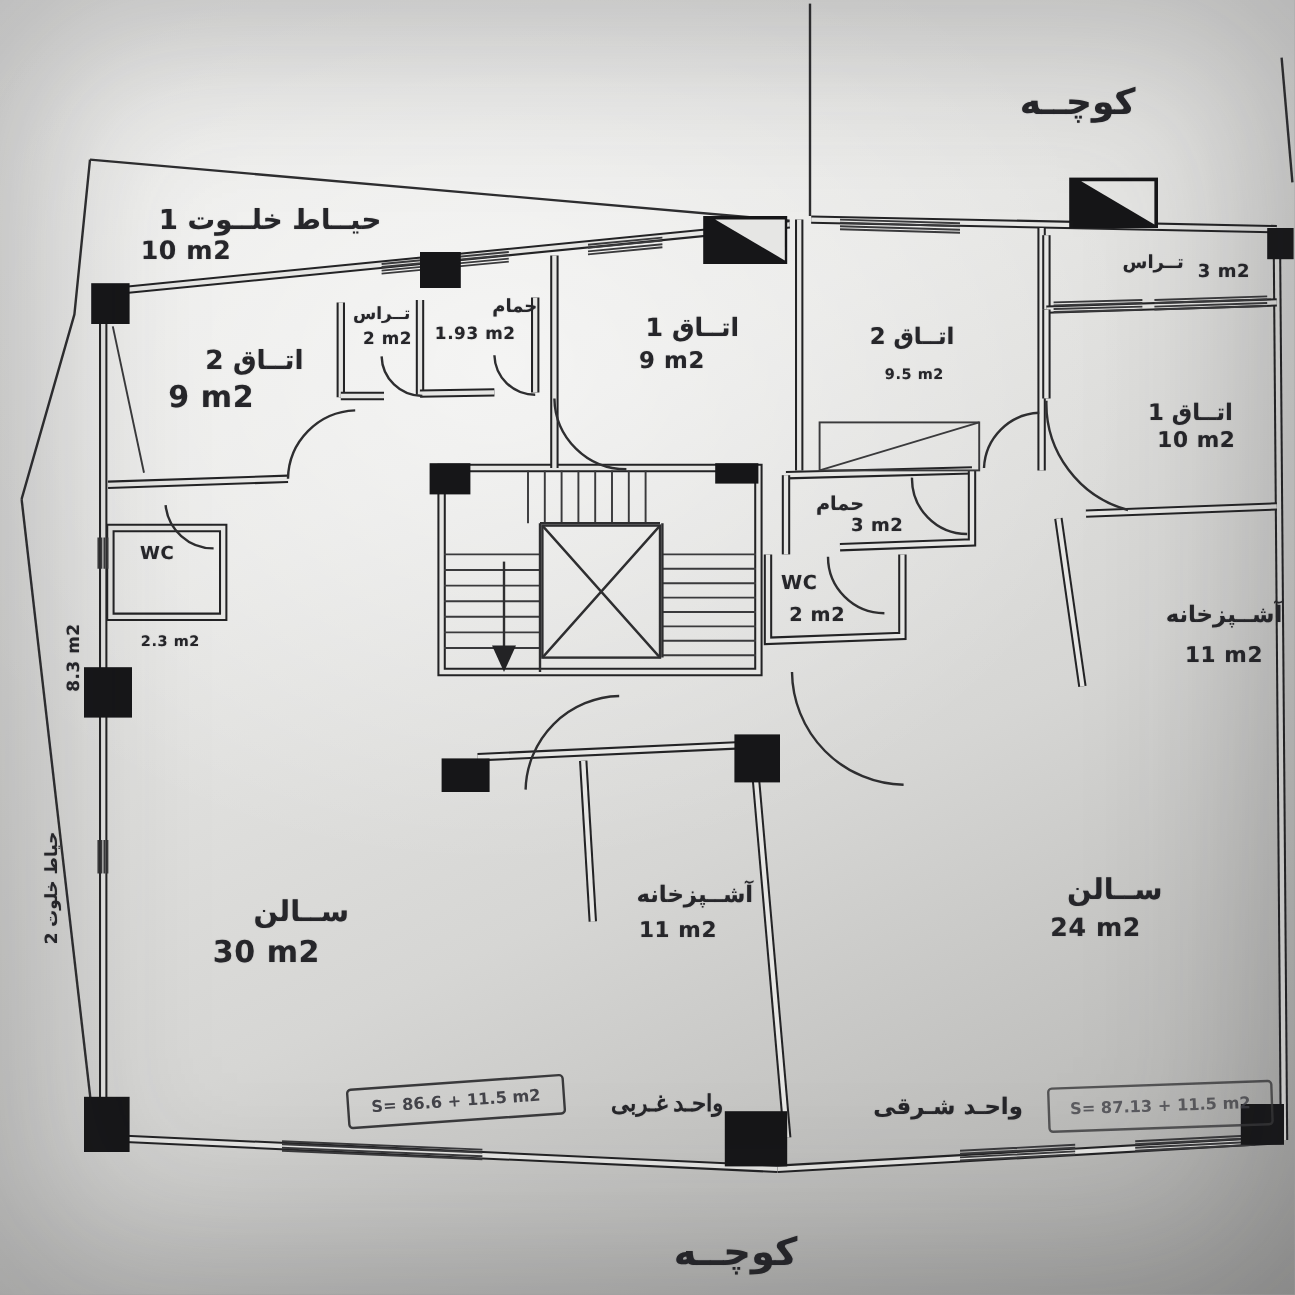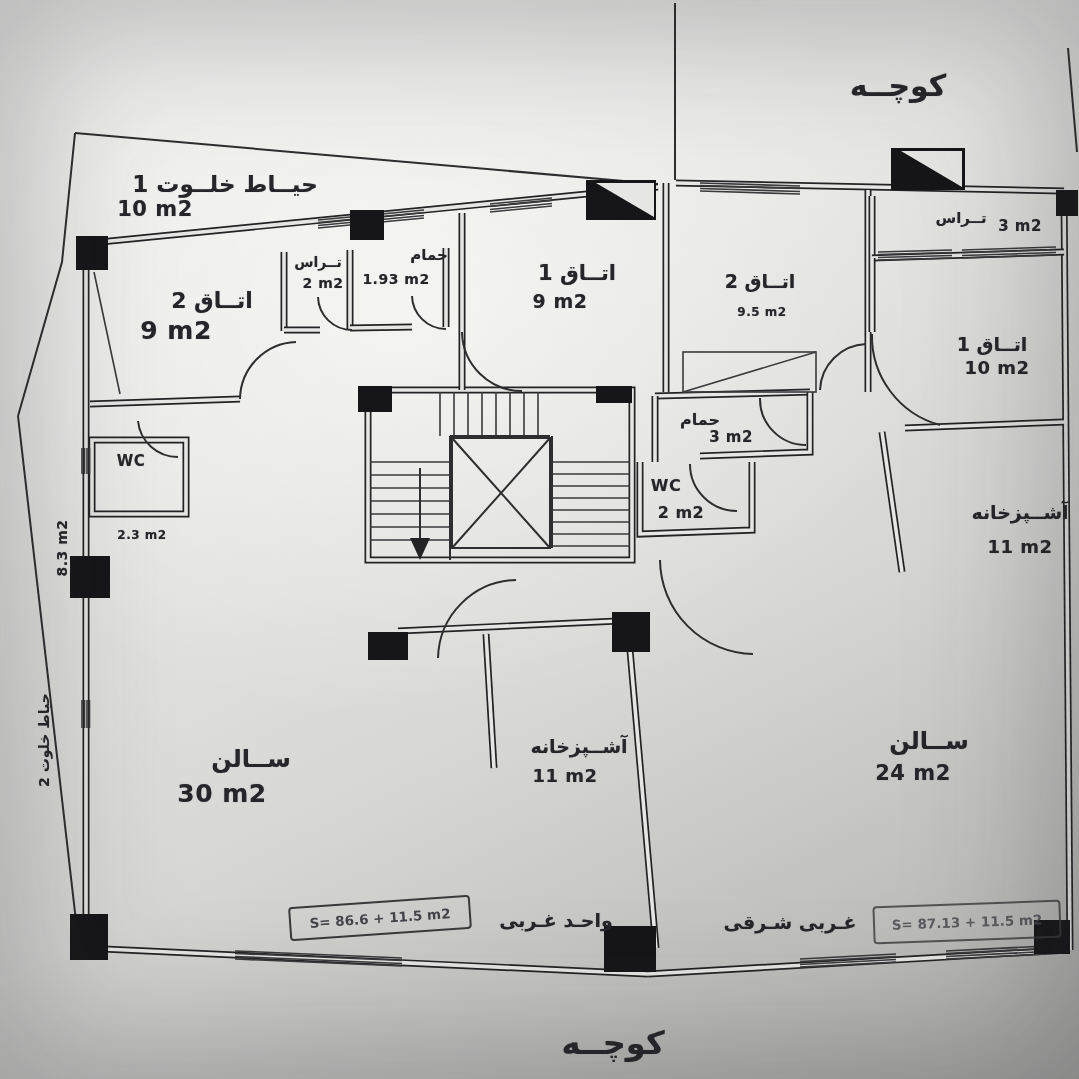--- a/index.html
+++ b/index.html
@@ -215,26 +215,26 @@
 
   <div class="lbl fa" style="left:251px;top:760px;font-size:24px;">ســالن</div>
   <div class="lbl ar" style="left:222px;top:794px;font-size:25px;">30 m2</div>
 
   <div class="lbl fa" style="left:579px;top:747px;font-size:19px;">آشــپزخانه</div>
   <div class="lbl ar" style="left:565px;top:776px;font-size:18px;">11 m2</div>
 
   <div class="lbl fa" style="left:929px;top:742px;font-size:24px;">ســالن</div>
   <div class="lbl ar" style="left:913px;top:773px;font-size:21px;">24 m2</div>
 
-  <div class="lbl fa" style="left:556px;top:921px;font-size:19px;">واحـد غـربی</div>
+  <div class="lbl fa" style="left:556px;top:921px;font-size:19px;font-family:Liberation Serif, serif;">واحـد غـربی</div>
   <div class="abox" style="left:380px;top:918px;width:178px;height:30px;">
     <span style="font-size:13.5px;">S= 86.6 + 11.5 m2</span>
   </div>
 
-  <div class="lbl fa" style="left:790px;top:923px;font-size:19px;">غـربی شـرقی</div>
+  <div class="lbl fa" style="left:790px;top:923px;font-size:19px;">واحـد شـرقی</div>
   <div class="abox" style="left:967px;top:922px;width:184px;height:34px;transform:translate(-50%,-50%) rotate(-2deg);opacity:.8;">
     <span style="font-size:13.5px;">S= 87.13 + 11.5 m2</span>
   </div>
 
   <div class="lbl fa street" style="left:613px;top:1044px;font-size:32px;">کوچــه</div>
 
   <div class="lbl ar rot" style="left:62px;top:548px;font-size:14px;">8.3 m2</div>
   <div class="lbl fa rot" style="left:44px;top:740px;font-size:14px;">حیاط خلوت 2</div>
 
   <div class="vig"></div>

